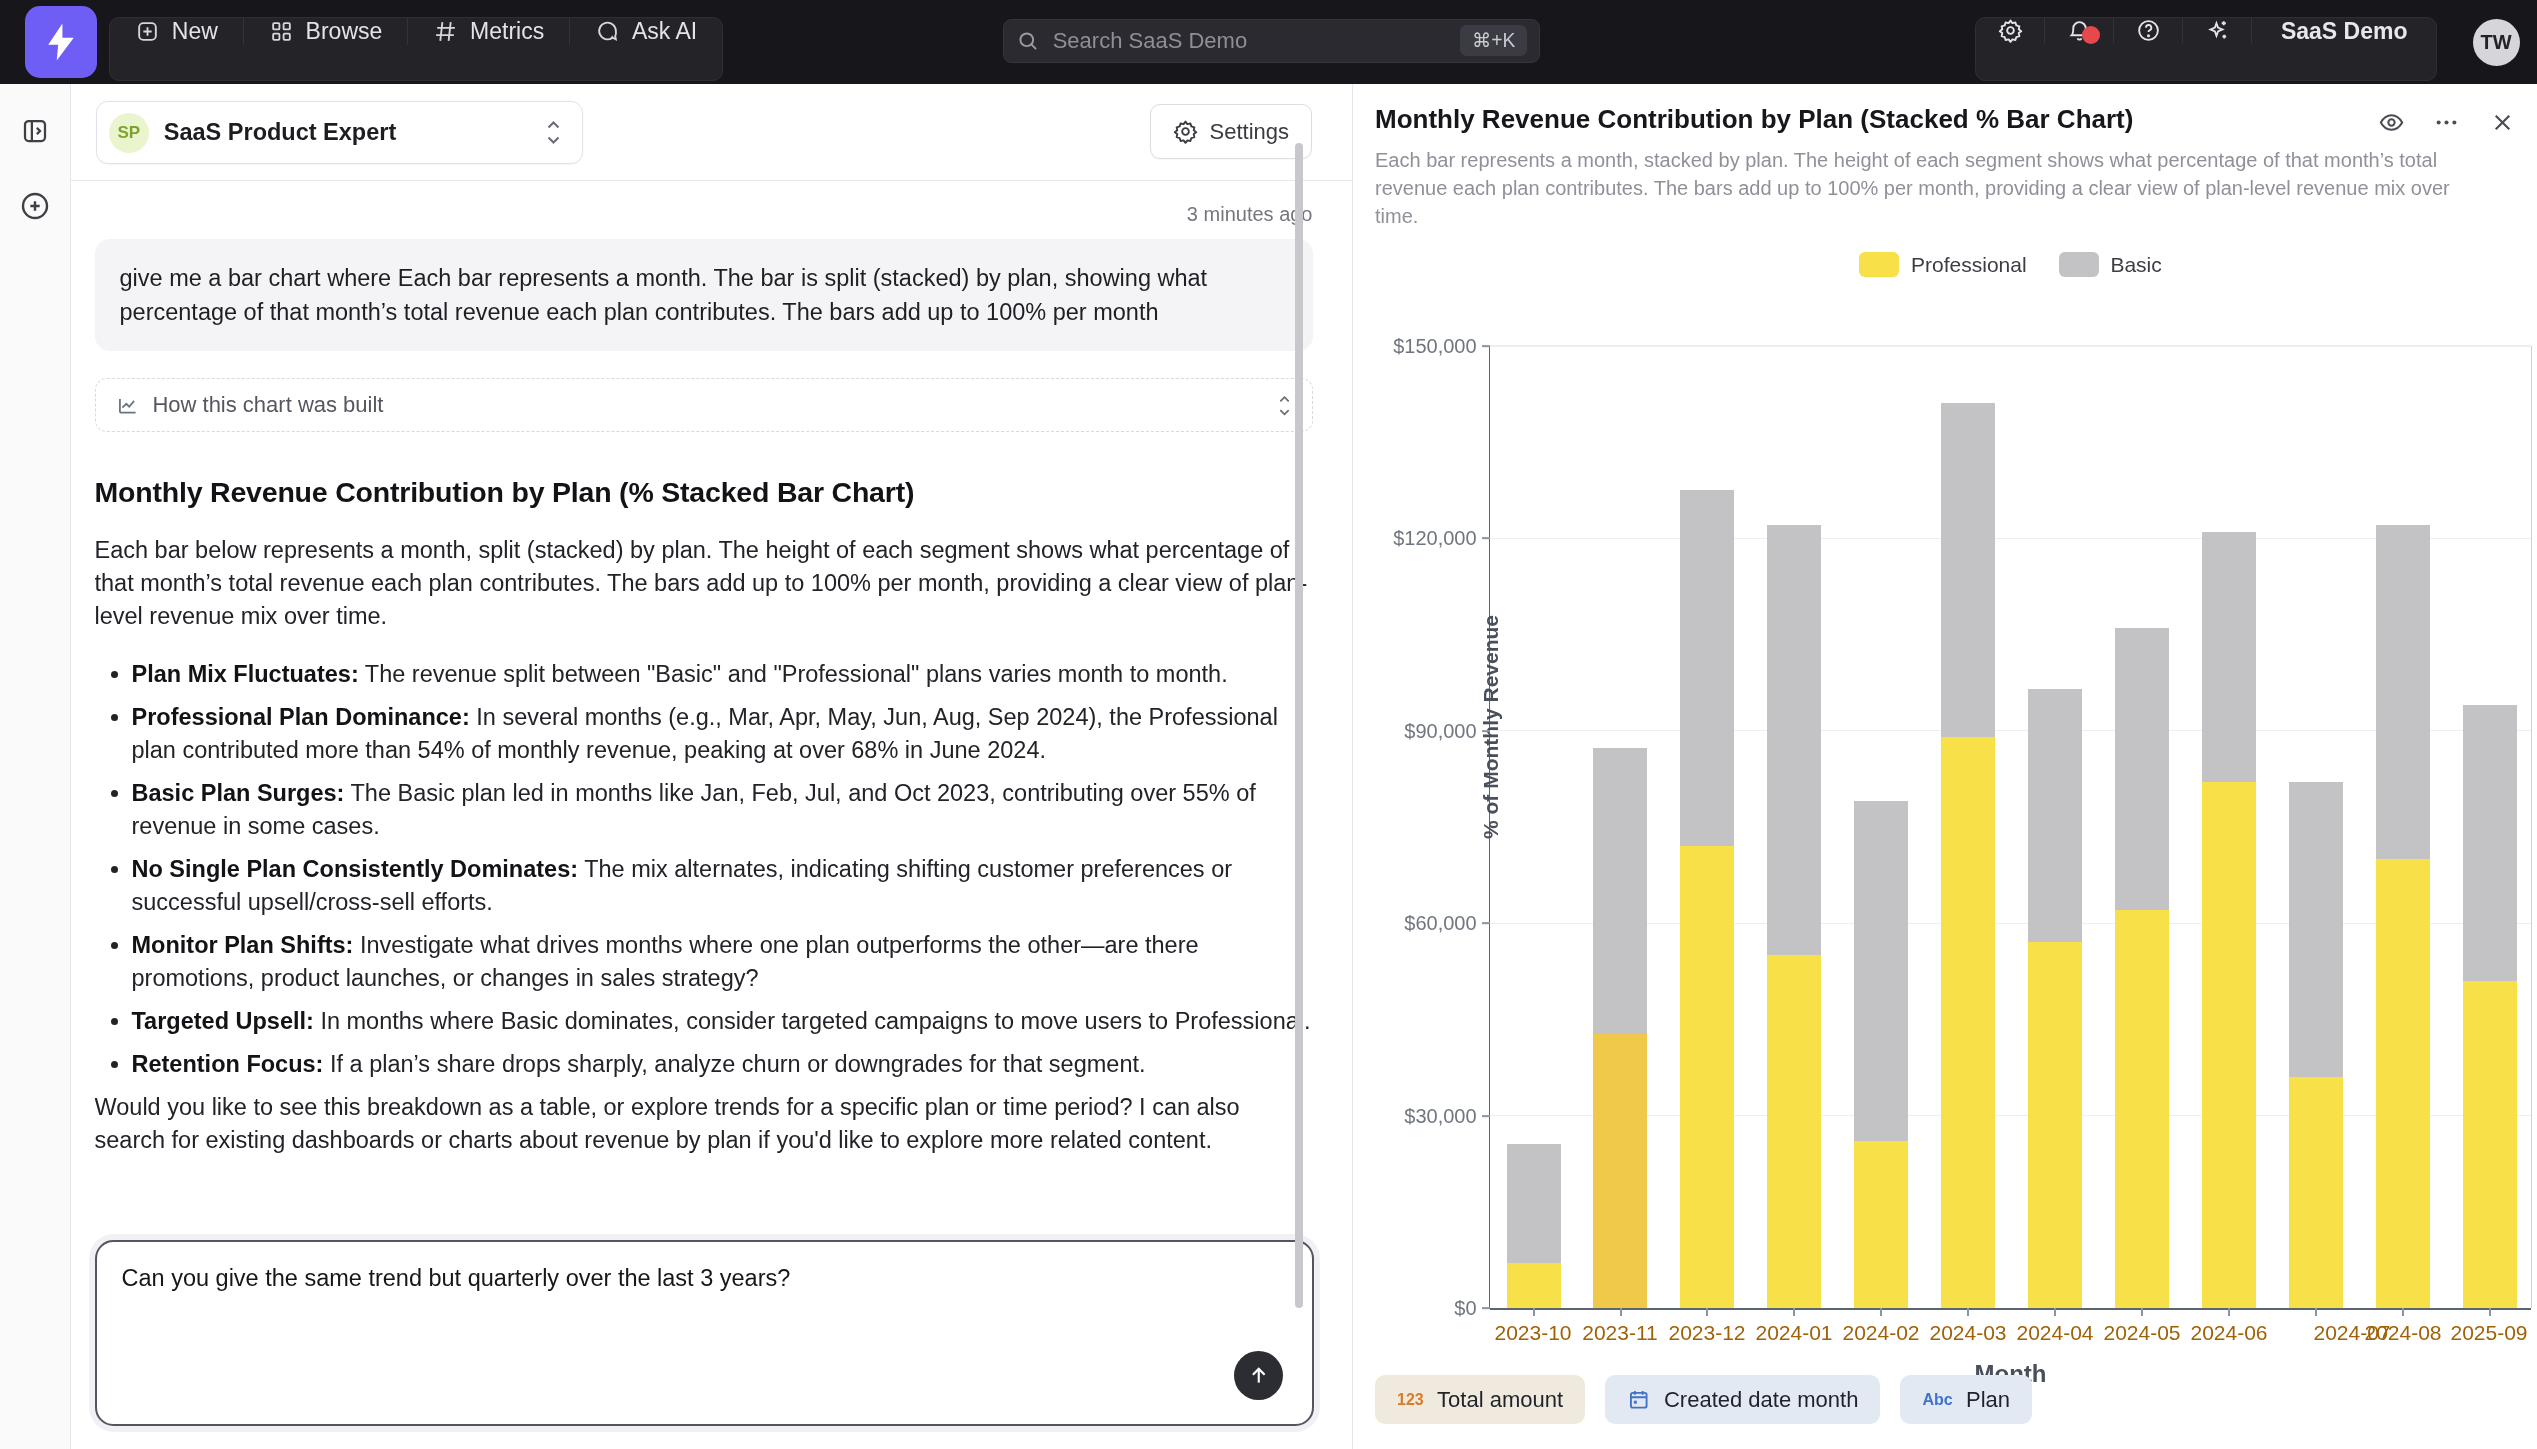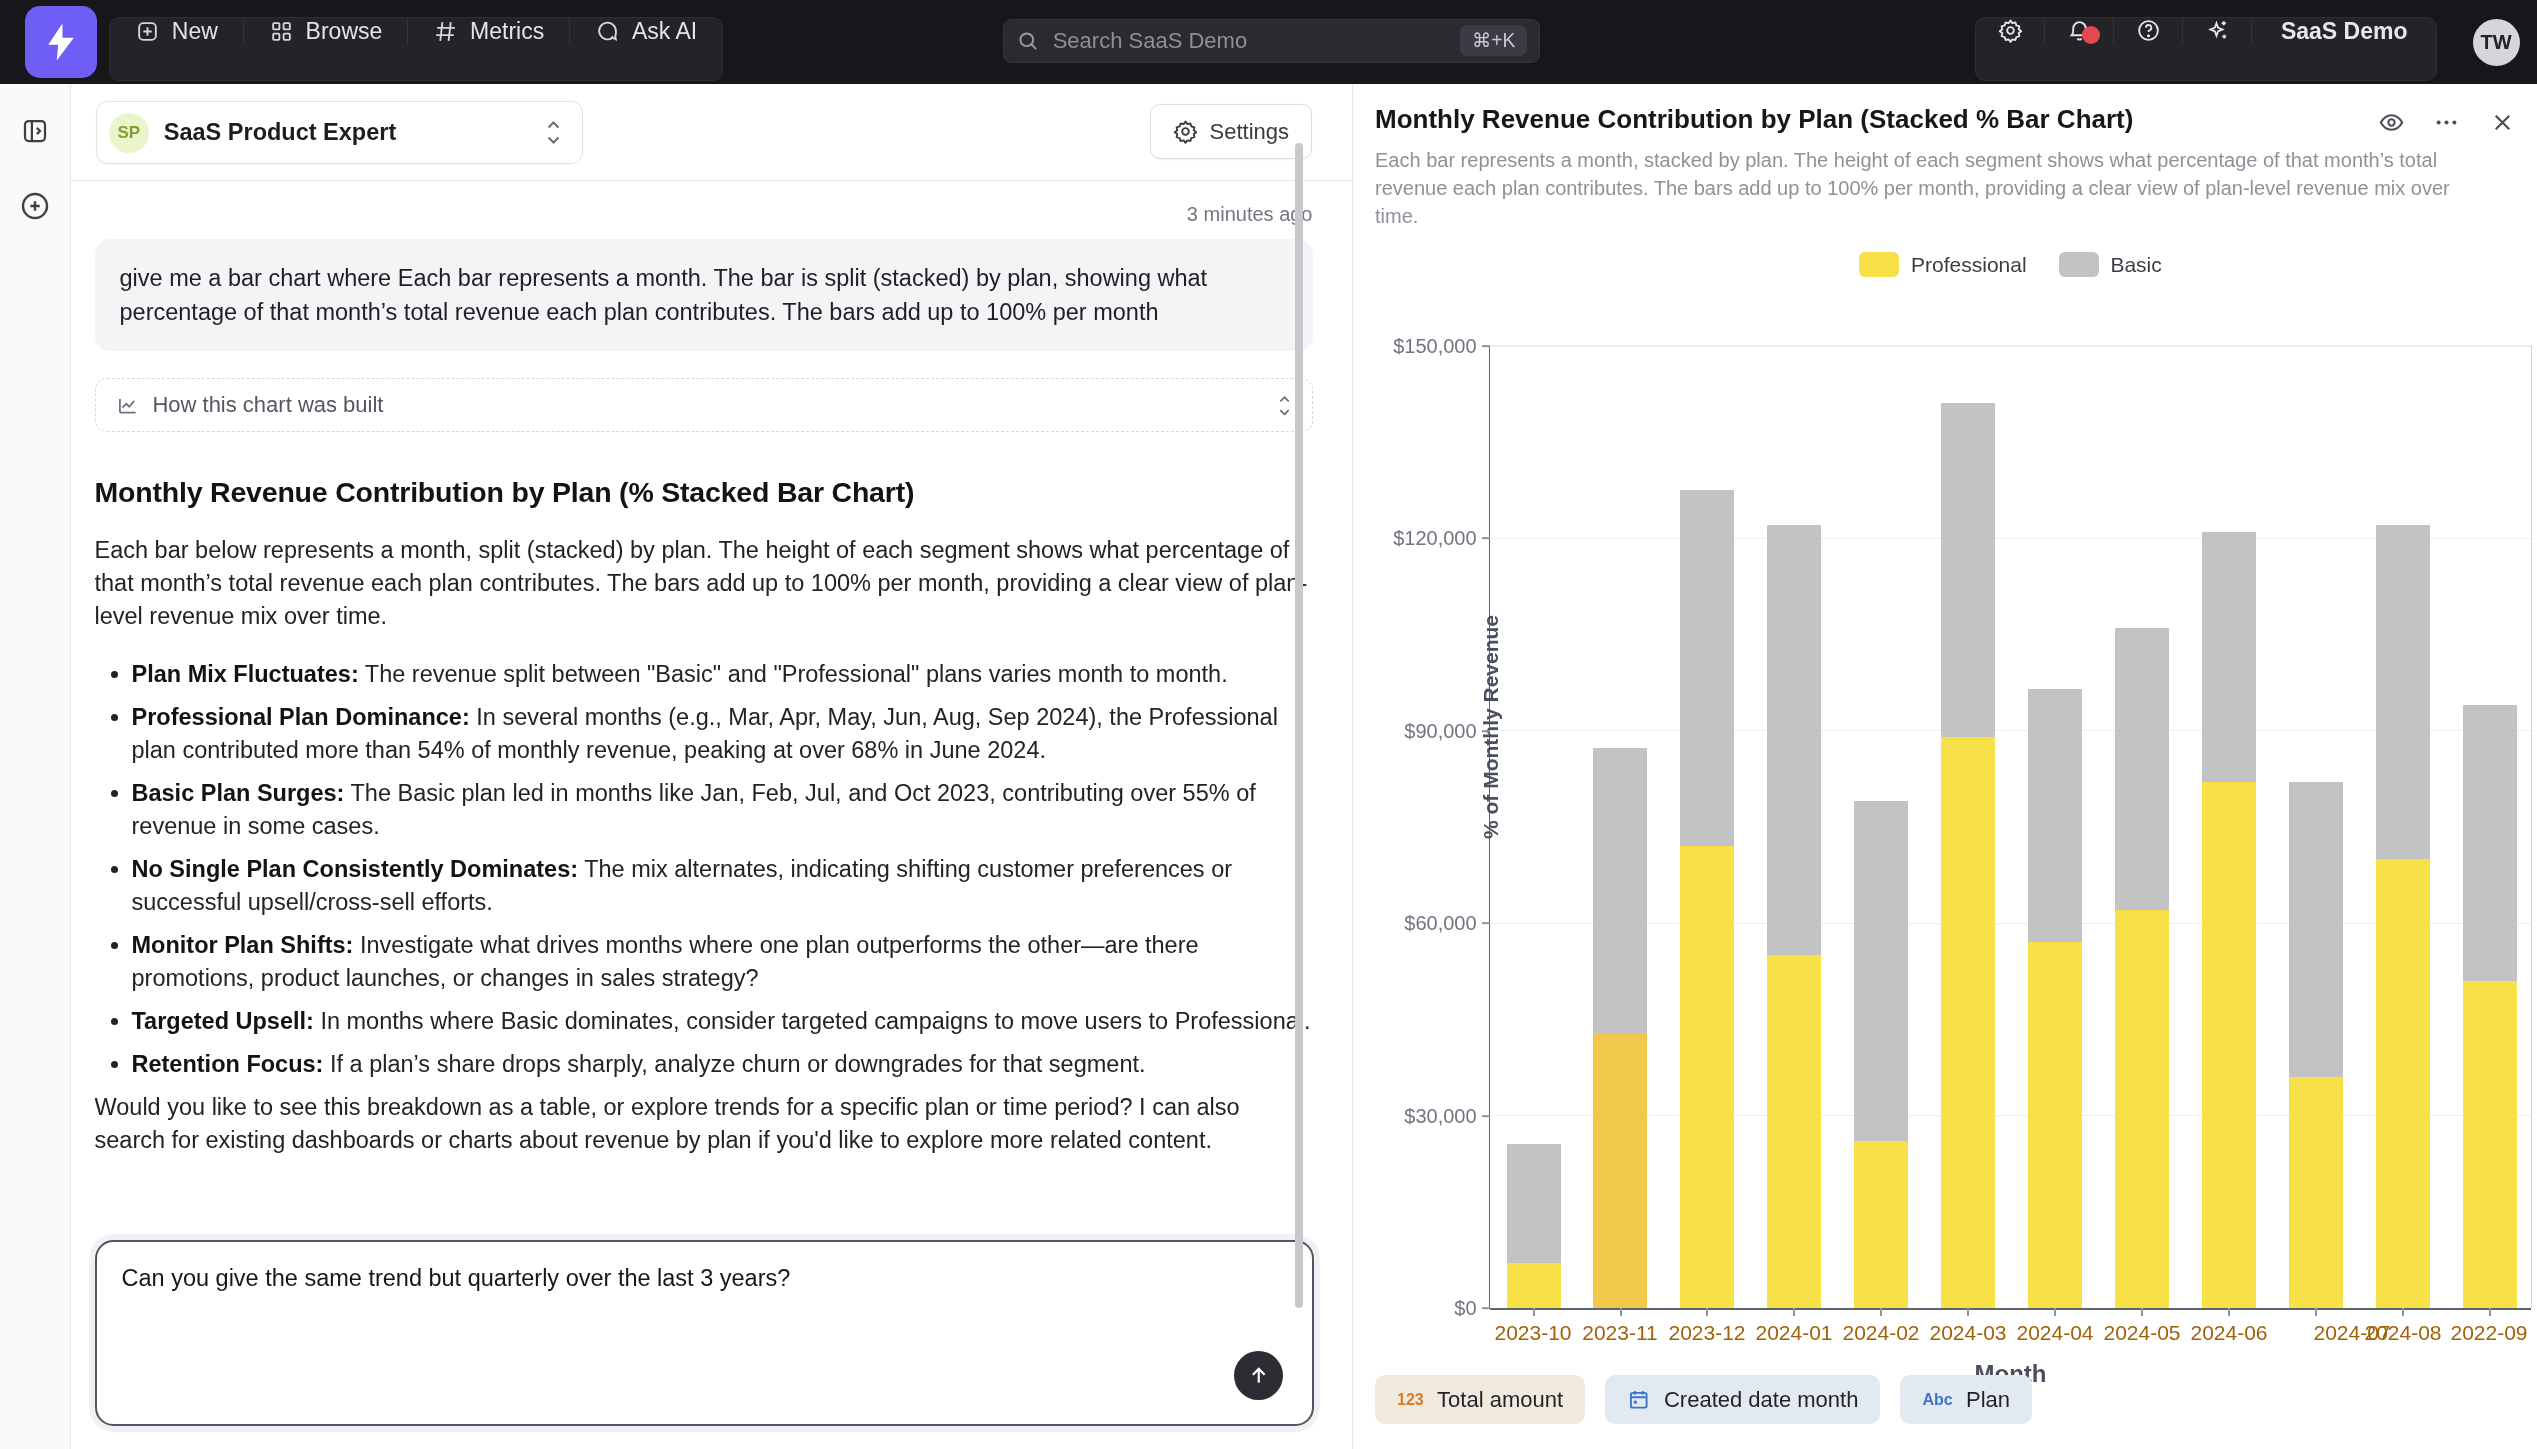--- a/index.html
+++ b/index.html
@@ -418,21 +418,21 @@
           <div class="seg" style="height: 449px; bottom: 0px; background: rgb(248, 224, 73);"></div>
           <div class="seg" style="height: 334px; bottom: 449px; background: rgb(195, 195, 197);"></div>
         </div>
         <span class="xtickmark" style="left: 912px;"></span>
         <span class="xlabel" style="left: 913px;">2024-08</span>
         <div class="bar" style="left: 973px; width: 54px; height: 962px;">
           <div class="seg" style="height: 327px; bottom: 0px; background: rgb(248, 224, 73);"></div>
           <div class="seg" style="height: 276px; bottom: 327px; background: rgb(195, 195, 197);"></div>
         </div>
         <span class="xtickmark" style="left: 999px;"></span>
-        <span class="xlabel" style="left: 999px;">2022-09</span>
+        <span class="xlabel" style="left: 999px;">2025-09</span>
       </div>
 
     <div class="tags">
       <div class="tag metric">
         <span class="mini">123</span>
         <span>Total amount</span>
       </div>
       <div class="tag dim">
         <svg width="23.5" height="23.5" viewBox="0 0 24 24" fill="none" stroke="#3f73c9" stroke-width="1.9">
             <rect x="4" y="5" width="16" height="15" rx="2"></rect>

